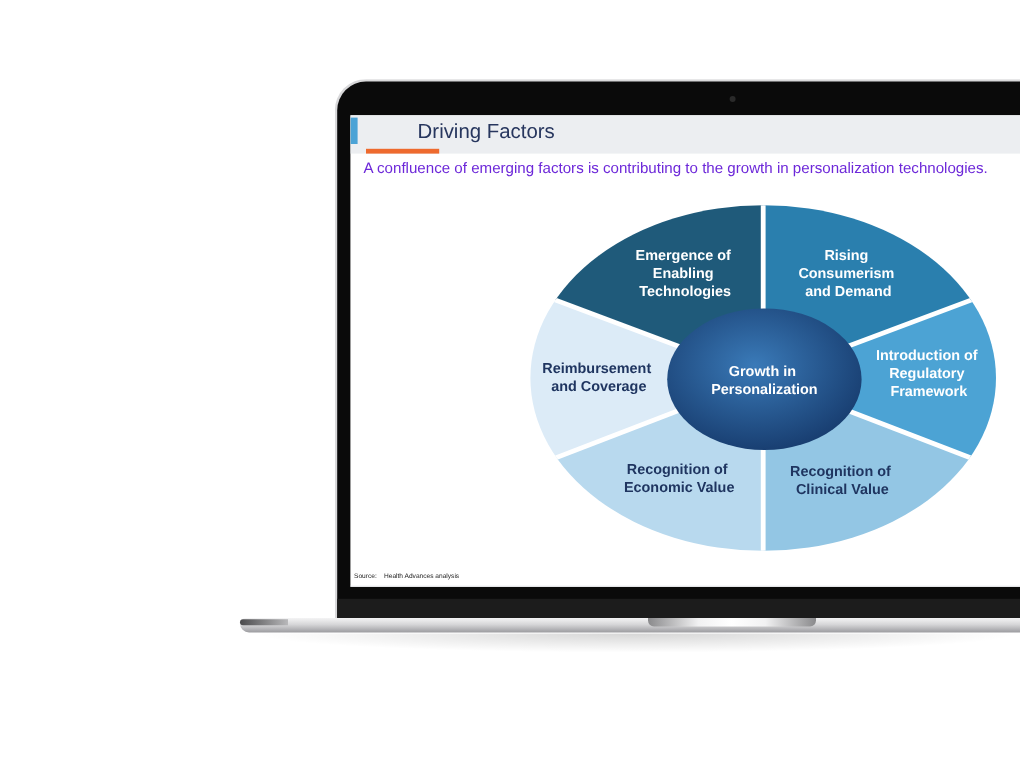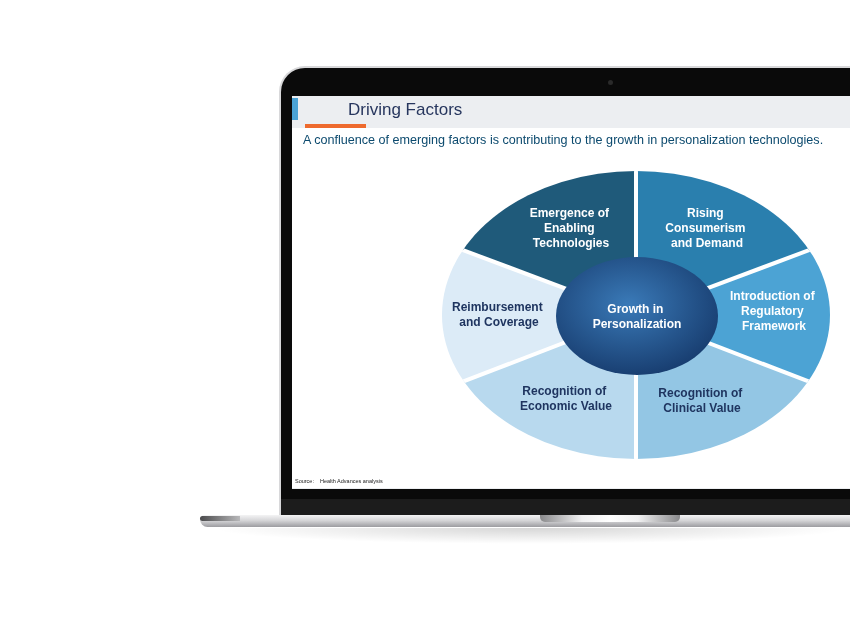--- a/index.html
+++ b/index.html
@@ -34,21 +34,21 @@
       background: #4ba3d6;
     }
     .title-text {
       position: absolute; left: 12px; top: 4px; font-size: 17px; color: #27365e; margin-left: 44px;
     }
     .title-underline {
       position: absolute; left: 13px; top: 28px; width: 61px; height: 4px;
       background: #ee6a2e;
     }
     .subtitle {
-      position: absolute; left: 11px; top: 37px; font-size: 12.6px; color: #0c4a6e;
+      position: absolute; left: 11px; top: 37px; font-size: 12.6px; color: #6d28d9;
       white-space: nowrap;
     }
     .source {
       position: absolute; left: 3px; top: 382px; font-size: 5.5px; color: #222;
       white-space: nowrap;
     }
     .source span + span { margin-left: 6px; }
     .screen-footer {
       position: absolute; left: 0; top: 392px; width: 100%; height: 4px; background: #eceef1;
     }

